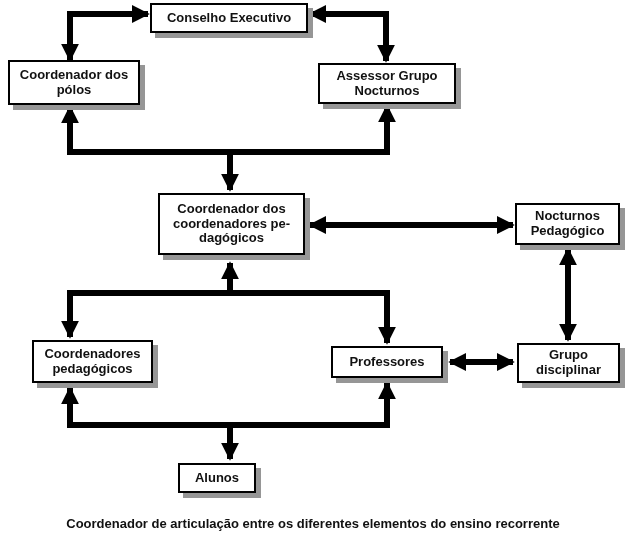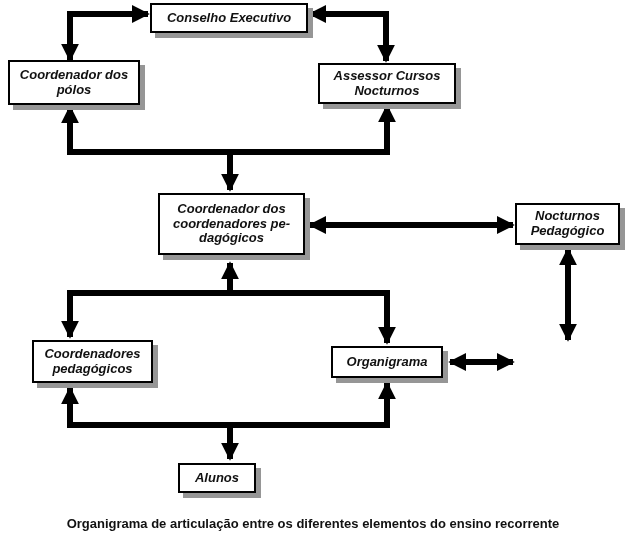--- a/index.html
+++ b/index.html
@@ -37,21 +37,20 @@
     display: flex;
     align-items: center;
     justify-content: center;
     text-align: center;
     font-weight: bold;
     font-size: 13px;
     line-height: 1.12;
     color: #111111;
     white-space: pre-line;
     padding: 1px 2px;
-    font-style: italic;
   }
   .n-conselho-executivo      { left: 150px; top: 3px;   width: 158px; height: 30px; }
   .n-coordenador-polos       { left: 8px;   top: 60px;  width: 132px; height: 45px; }
   .n-assessor                { left: 318px; top: 63px;  width: 138px; height: 41px; }
   .n-coordenador-coords      { left: 158px; top: 193px; width: 147px; height: 62px; }
   .n-conselho-pedagogico     { left: 515px; top: 203px; width: 105px; height: 42px; }
   .n-coordenadores-ped       { left: 12px;  top: 340px; width: 121px; height: 43px; margin-left: 20px; }
   .n-professores             { left: 331px; top: 346px; width: 112px; height: 32px; }
   .n-grupo-disciplinar       { left: 517px; top: 343px; width: 103px; height: 40px; }
   .n-alunos                  { left: 178px; top: 463px; width: 78px;  height: 30px; }
@@ -99,33 +98,35 @@
     <path class="arrow-shaft" d="M 230 425 L 230 459" marker-end="url(#ah)"></path>
 
     <path class="arrow-shaft" d="M 450 362 L 513 362" marker-start="url(#ah)" marker-end="url(#ah)"></path>
   </svg>
 
   <div class="node n-conselho-executivo">Conselho Executivo</div>
 
   <div class="node n-coordenador-polos">Coordenador dos
 pólos</div>
 
-  <div class="node n-assessor">Assessor Cursos
+  <div class="node n-assessor">Assessor Grupo
 Nocturnos</div>
 
   <div class="node n-coordenador-coords">Coordenador dos
 coordenadores pe-
 dagógicos</div>
 
   <div class="node n-conselho-pedagogico">Nocturnos
 Pedagógico</div>
 
   <div class="node n-coordenadores-ped">Coordenadores
 pedagógicos</div>
 
-  <div class="node n-professores">Organigrama</div>
+  <div class="node n-professores">Professores</div>
 
+  <div class="node n-grupo-disciplinar">Grupo
+disciplinar</div>
 
   <div class="node n-alunos">Alunos</div>
 
-  <div class="caption">Organigrama de articulação entre os diferentes elementos do ensino recorrente</div>
+  <div class="caption">Coordenador de articulação entre os diferentes elementos do ensino recorrente</div>
 
 </div>
 
 </body></html>

